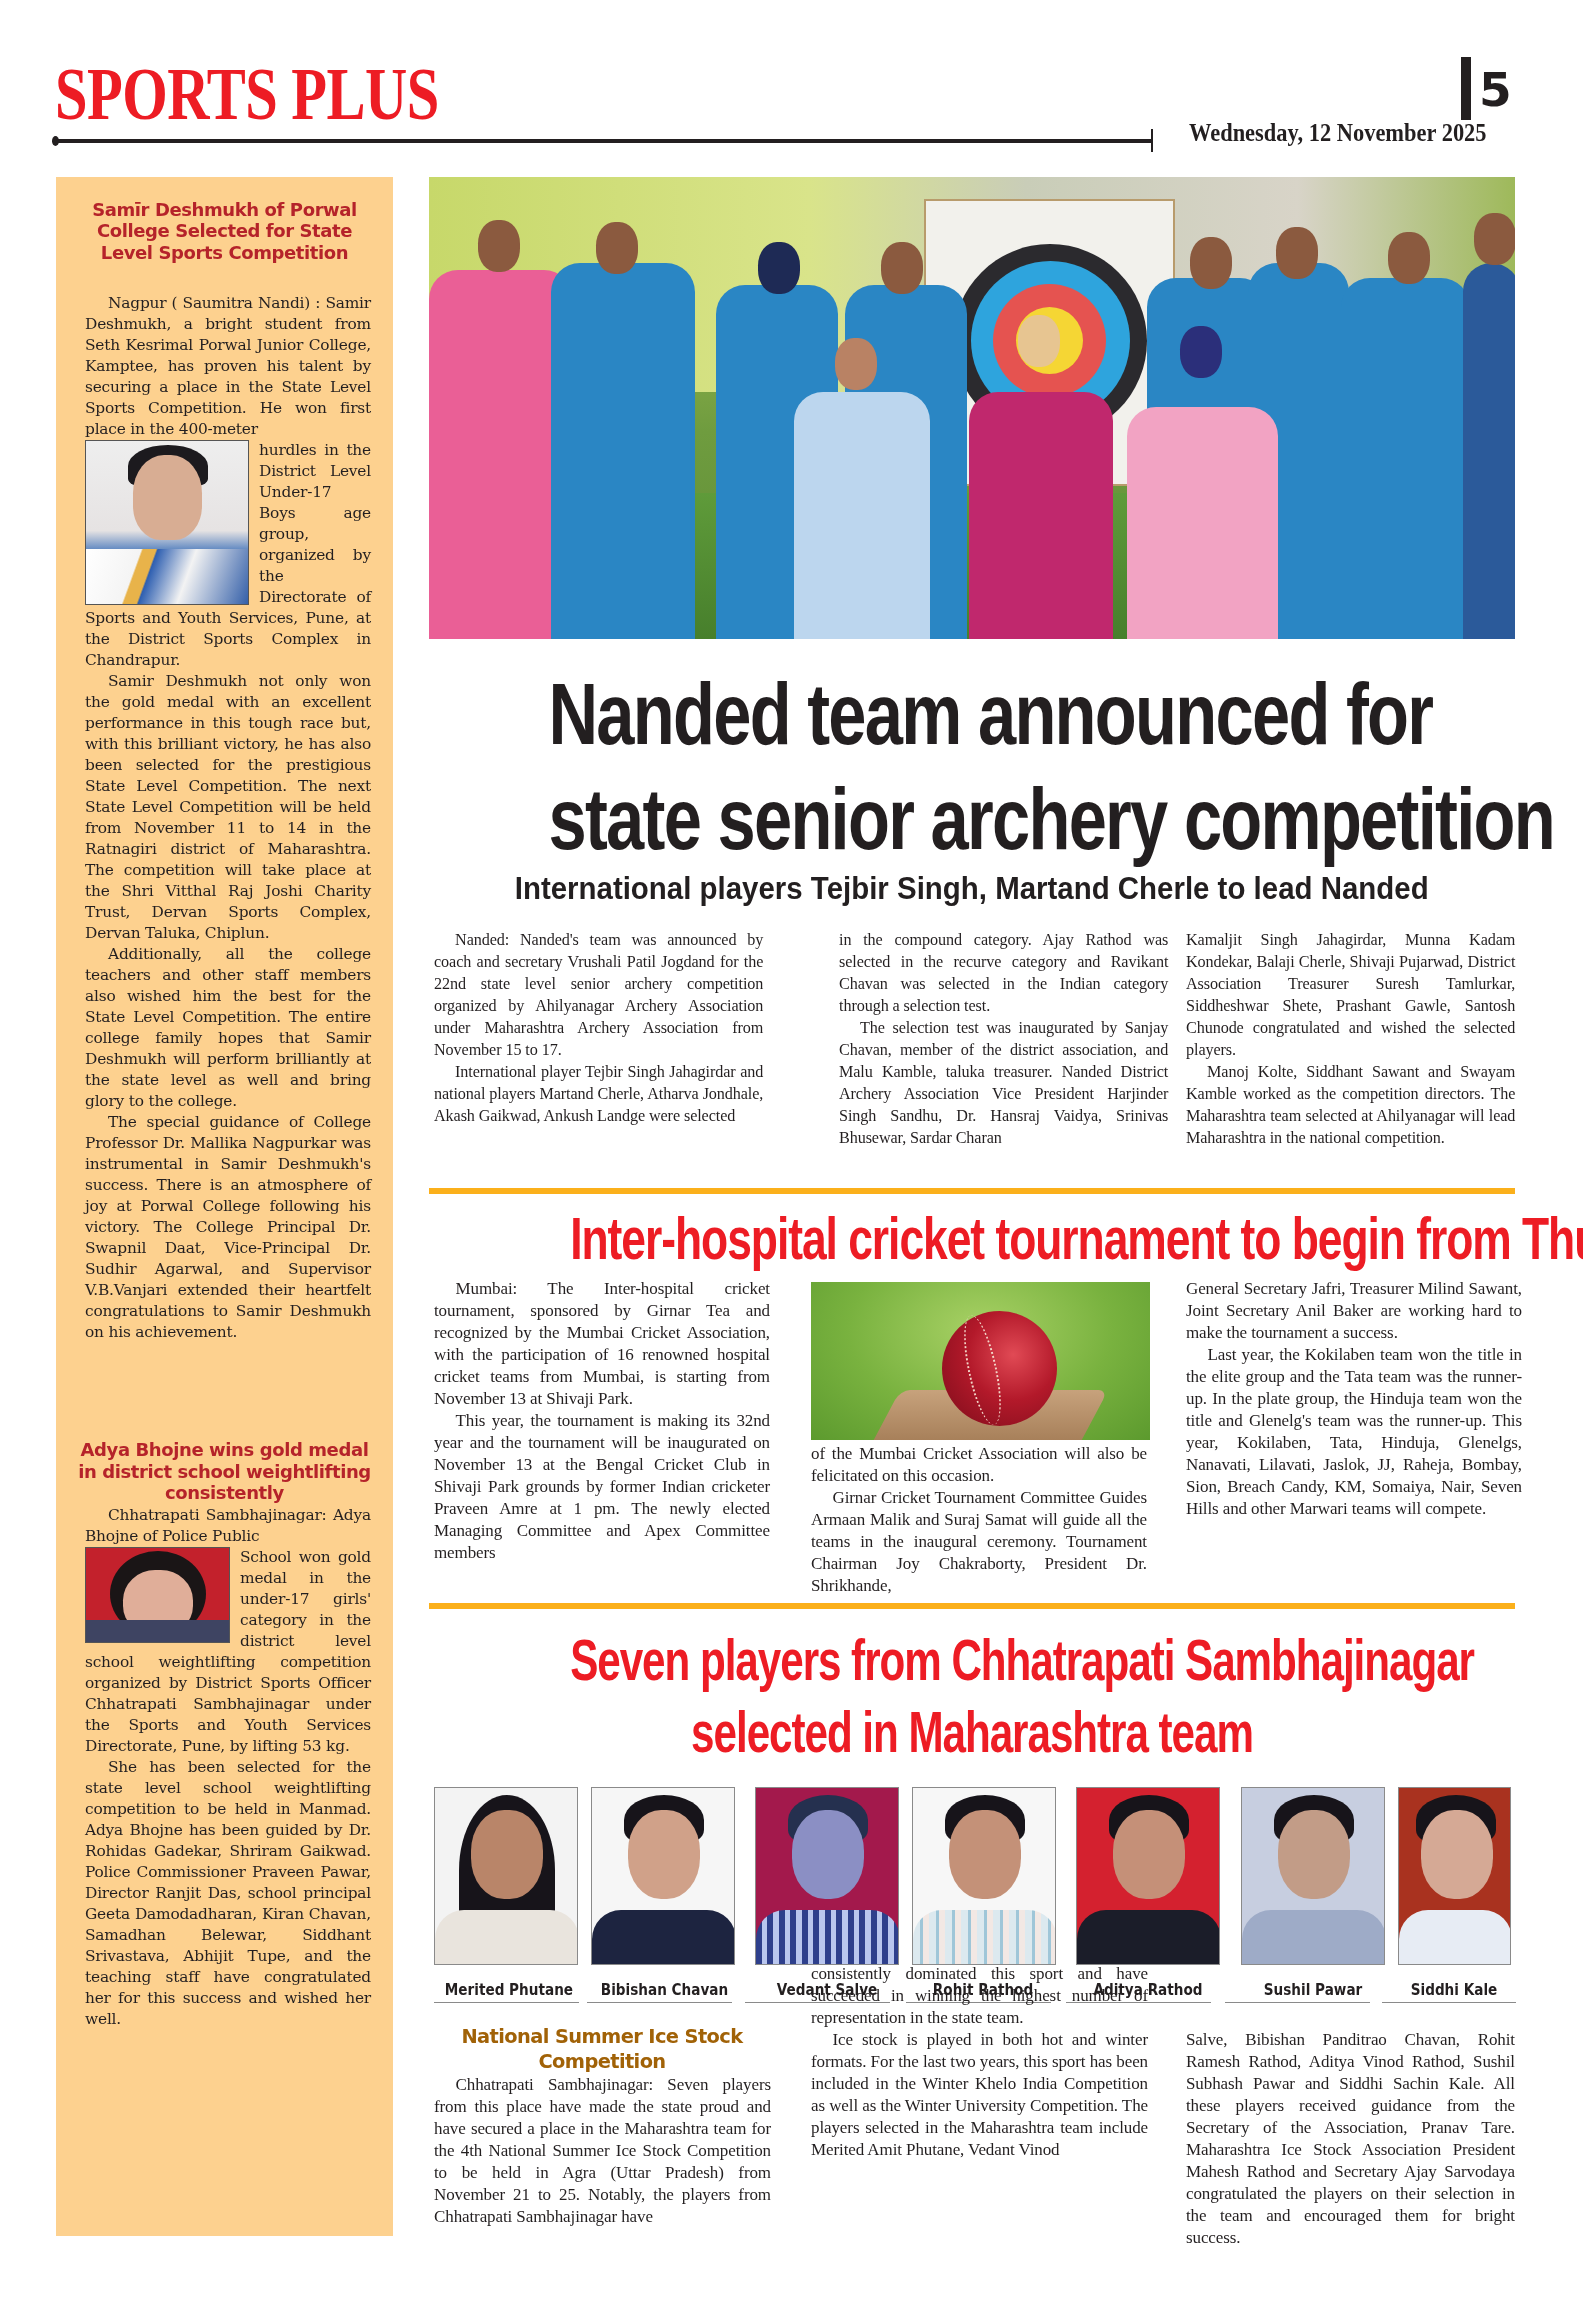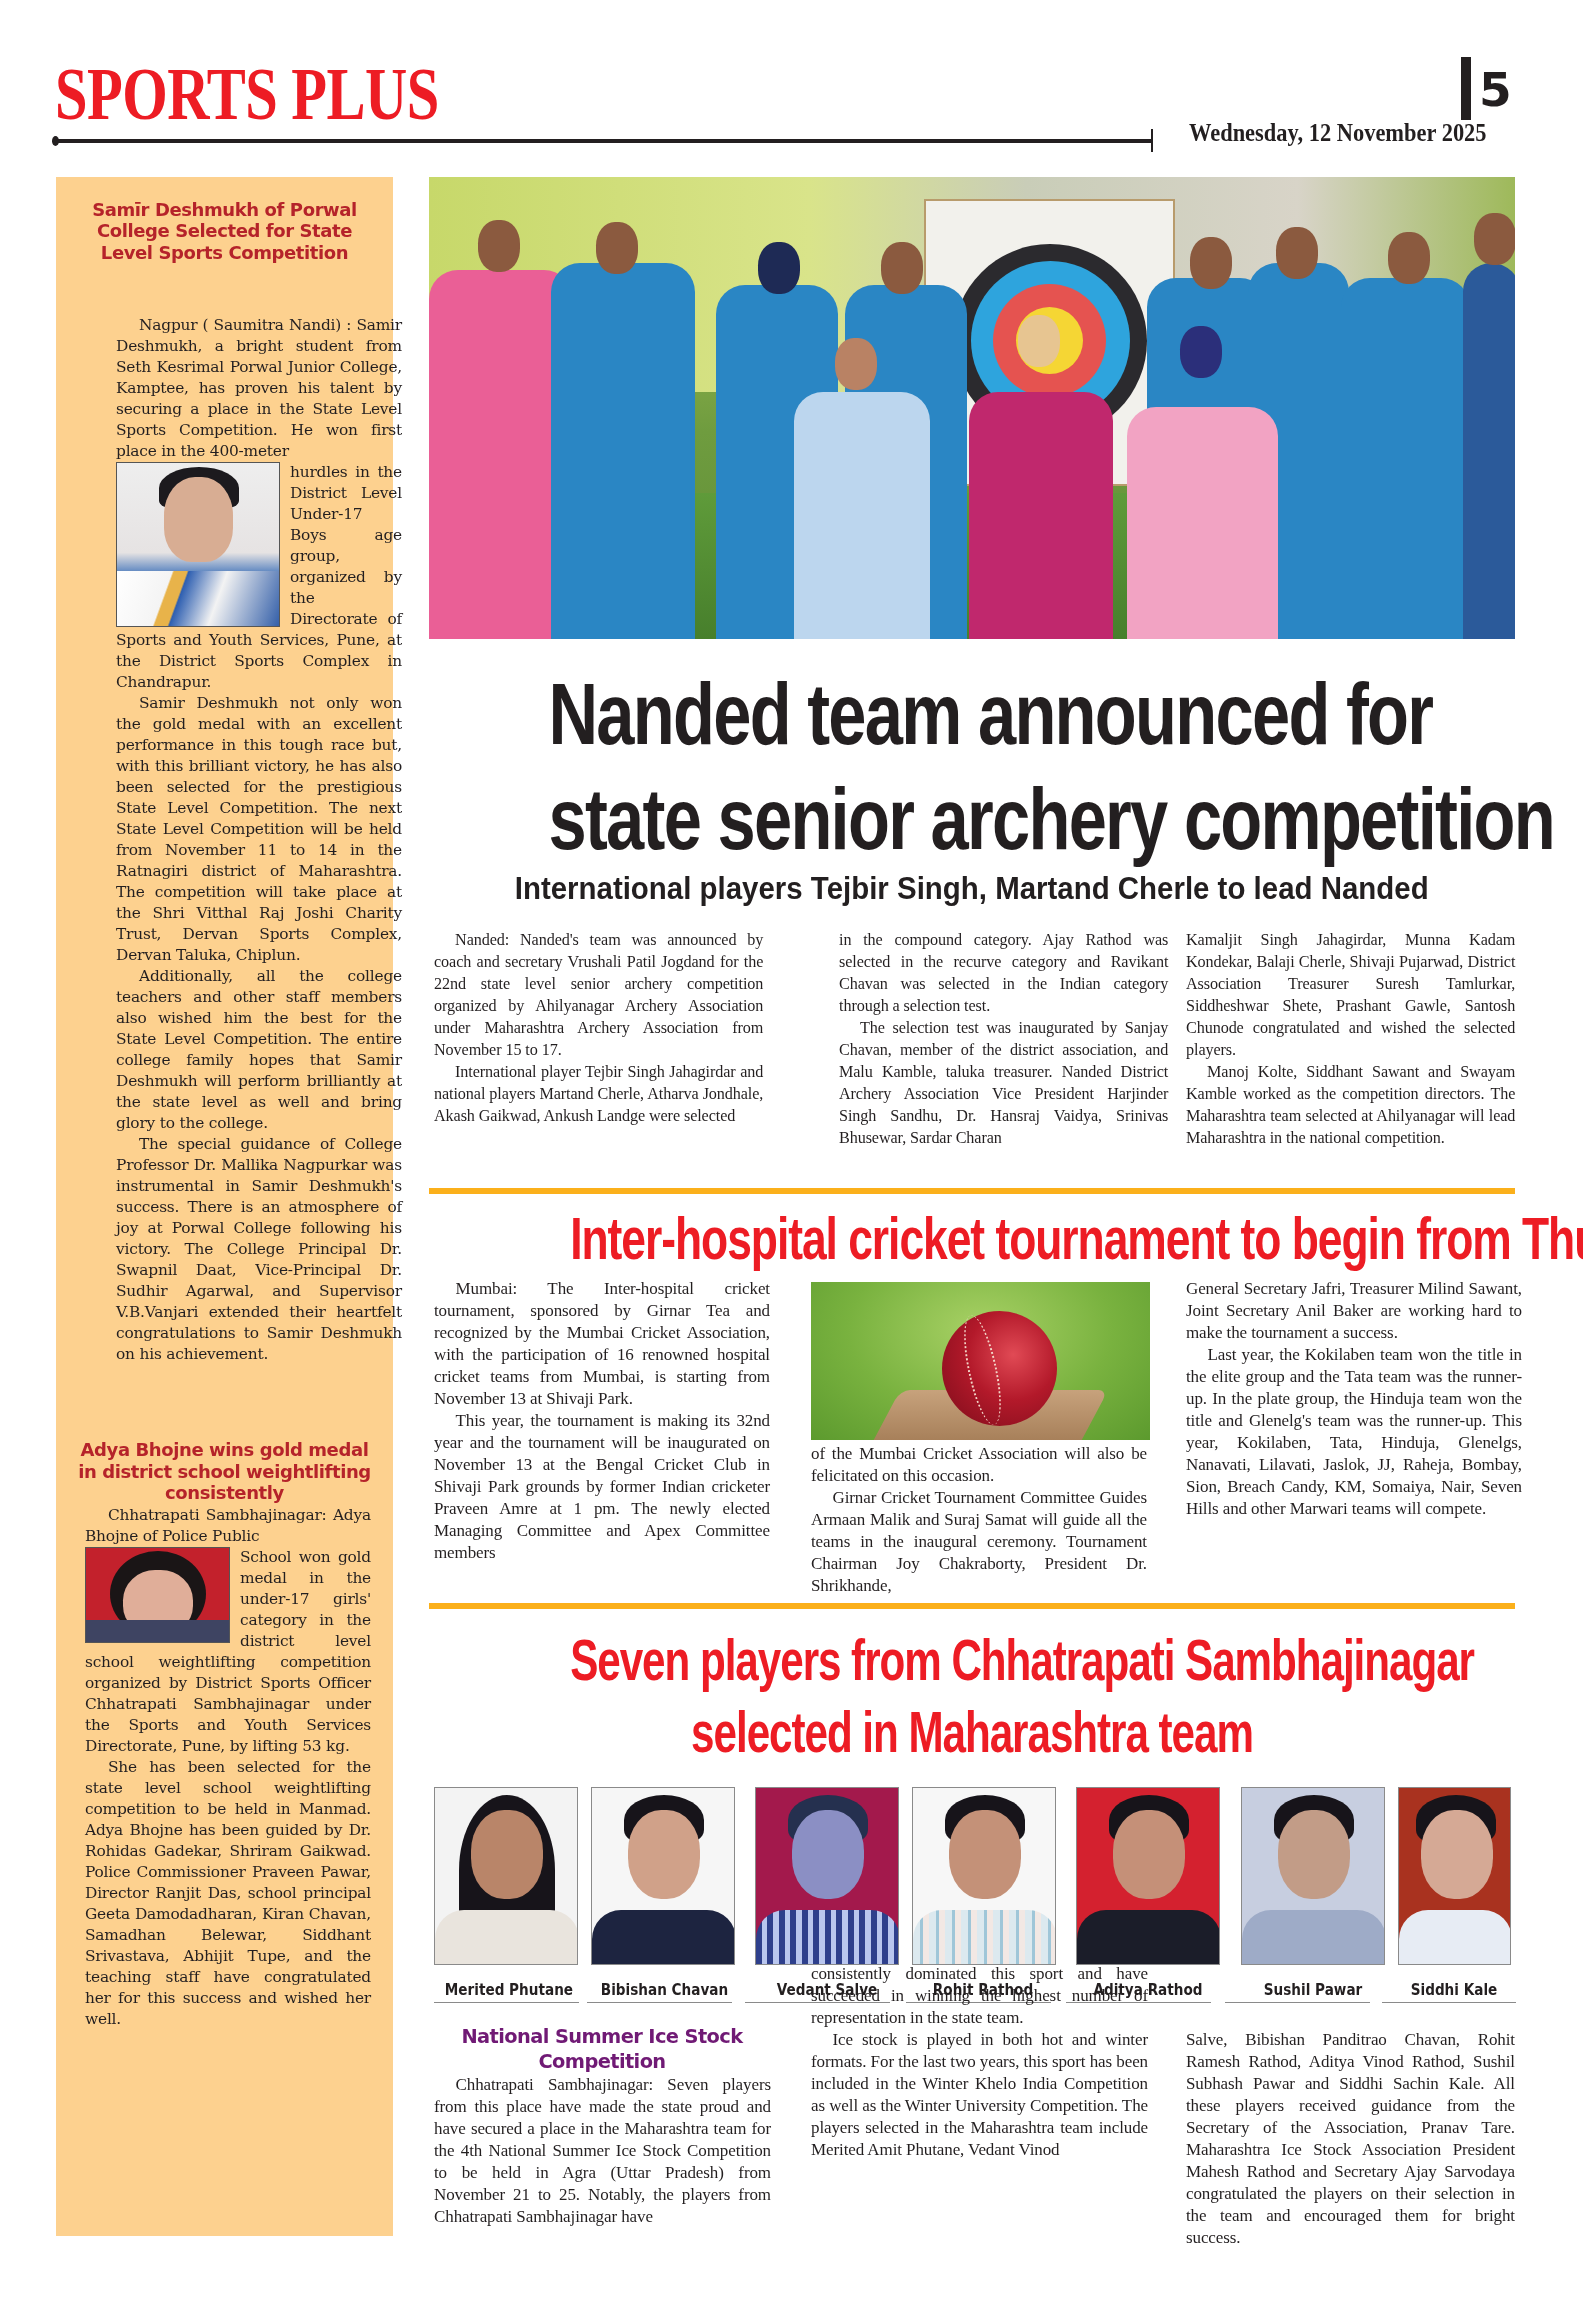--- a/index.html
+++ b/index.html
@@ -129,38 +129,38 @@
   .player .body { position: absolute; left: 0; top: 122px; width: 144px; height: 56px; border-radius: 29px 29px 0 0; }
   .player-name {
     position: absolute; top: 1980px; width: 144px; text-align: center;
     font-family: "DejaVu Sans", sans-serif; font-weight: bold; font-size: 16px; color: #231f20;
     transform: scaleX(0.85); white-space: nowrap;
   }
   .name-rule { position: absolute; top: 2002px; height: 1.4px; background: #8a8a8a; }
 
   .ice-headline {
     position: absolute; left: 434px; top: 2024px; width: 336px; text-align: center;
-    font-family: "DejaVu Sans", sans-serif; color: #701a75; font-size: 19.4px; line-height: 25px; letter-spacing: -0.6px;
+    font-family: "DejaVu Sans", sans-serif; color: #a16207; font-size: 19.4px; line-height: 25px; letter-spacing: -0.6px;
   }
   .ice-col { width: 337px; font-size: 17px; line-height: 22px; }
 </style>
 </head>
 <body>
 
 <header>
   <div class="masthead-title">SPORTS PLUS</div>
   <div class="masthead-rule"></div>
   <div class="page-bar"></div>
   <div class="page-number">5</div>
   <div class="issue-date">Wednesday, 12 November 2025</div>
 </header>
 
 <aside class="sidebar">
   <h2 class="sb-headline" style="top:21.5px;">Samīr Deshmukh of Porwal College Selected for State Level Sports Competition</h2>
-  <div class="sb-text" style="top:138px;margin-left:31px;">
+  <div class="sb-text" style="top:116px;">
     <p>Nagpur ( Saumitra Nandi) : Samir Deshmukh, a bright student from Seth Kesrimal Porwal Junior College, Kamptee, has proven his talent by securing a place in the State Level Sports Competition. He won first place in the 400-meter</p>
     <div class="sb-photo photo-samir" title="Portrait of Samir Deshmukh">
       <div class="hair"></div>
         <div class="head"></div>
         <div class="jacket"></div>
     </div>
     <p class="noindent">hurdles in the District Level Under-17 Boys age group, organized by the Directorate of Sports and Youth Services, Pune, at the District Sports Complex in Chandrapur.</p>
     <p>Samir Deshmukh not only won the gold medal with an excellent performance in this tough race but, with this brilliant victory, he has also been selected for the prestigious State Level Competition. The next State Level Competition will be held from November 11 to 14 in the Ratnagiri district of Maharashtra. The competition will take place at the Shri Vitthal Raj Joshi Charity Trust, Dervan Sports Complex, Dervan Taluka, Chiplun.</p>
     <p>Additionally, all the college teachers and other staff members also wished him the best for the State Level Competition. The entire college family hopes that Samir Deshmukh will perform brilliantly at the state level as well and bring glory to the college.</p>
     <p>The special guidance of College Professor Dr. Mallika Nagpurkar was instrumental in Samir Deshmukh's success. There is an atmosphere of joy at Porwal College following his victory. The College Principal Dr. Swapnil Daat, Vice-Principal Dr. Sudhir Agarwal, and Supervisor V.B.Vanjari extended their heartfelt congratulations to Samir Deshmukh on his achievement.</p>

